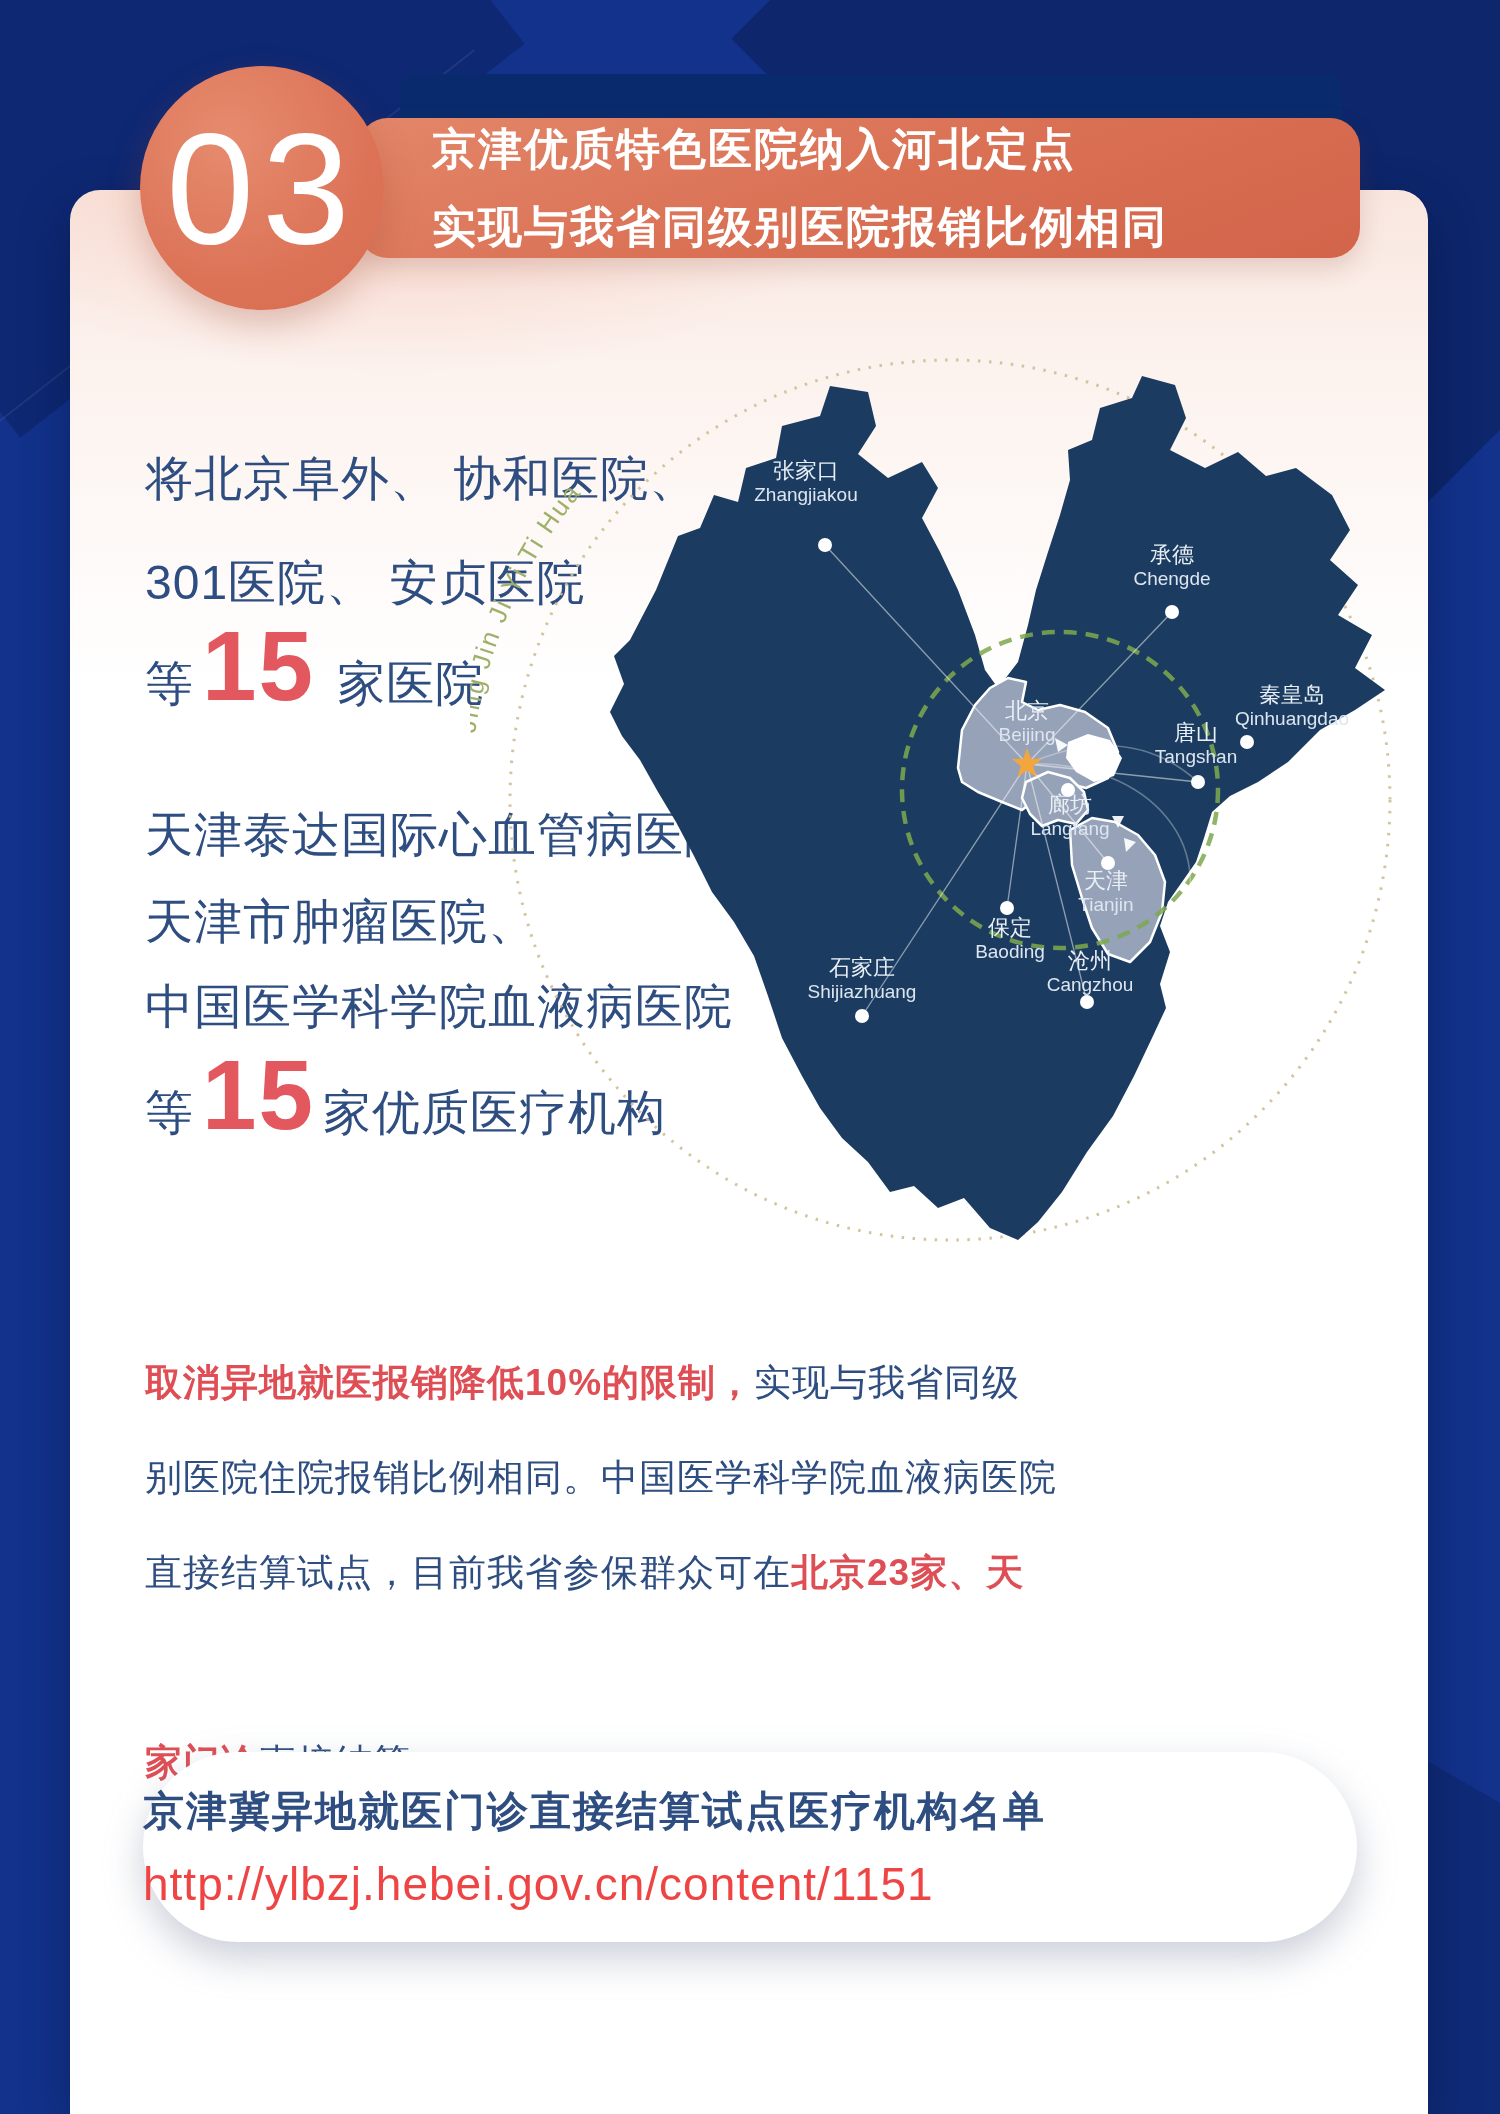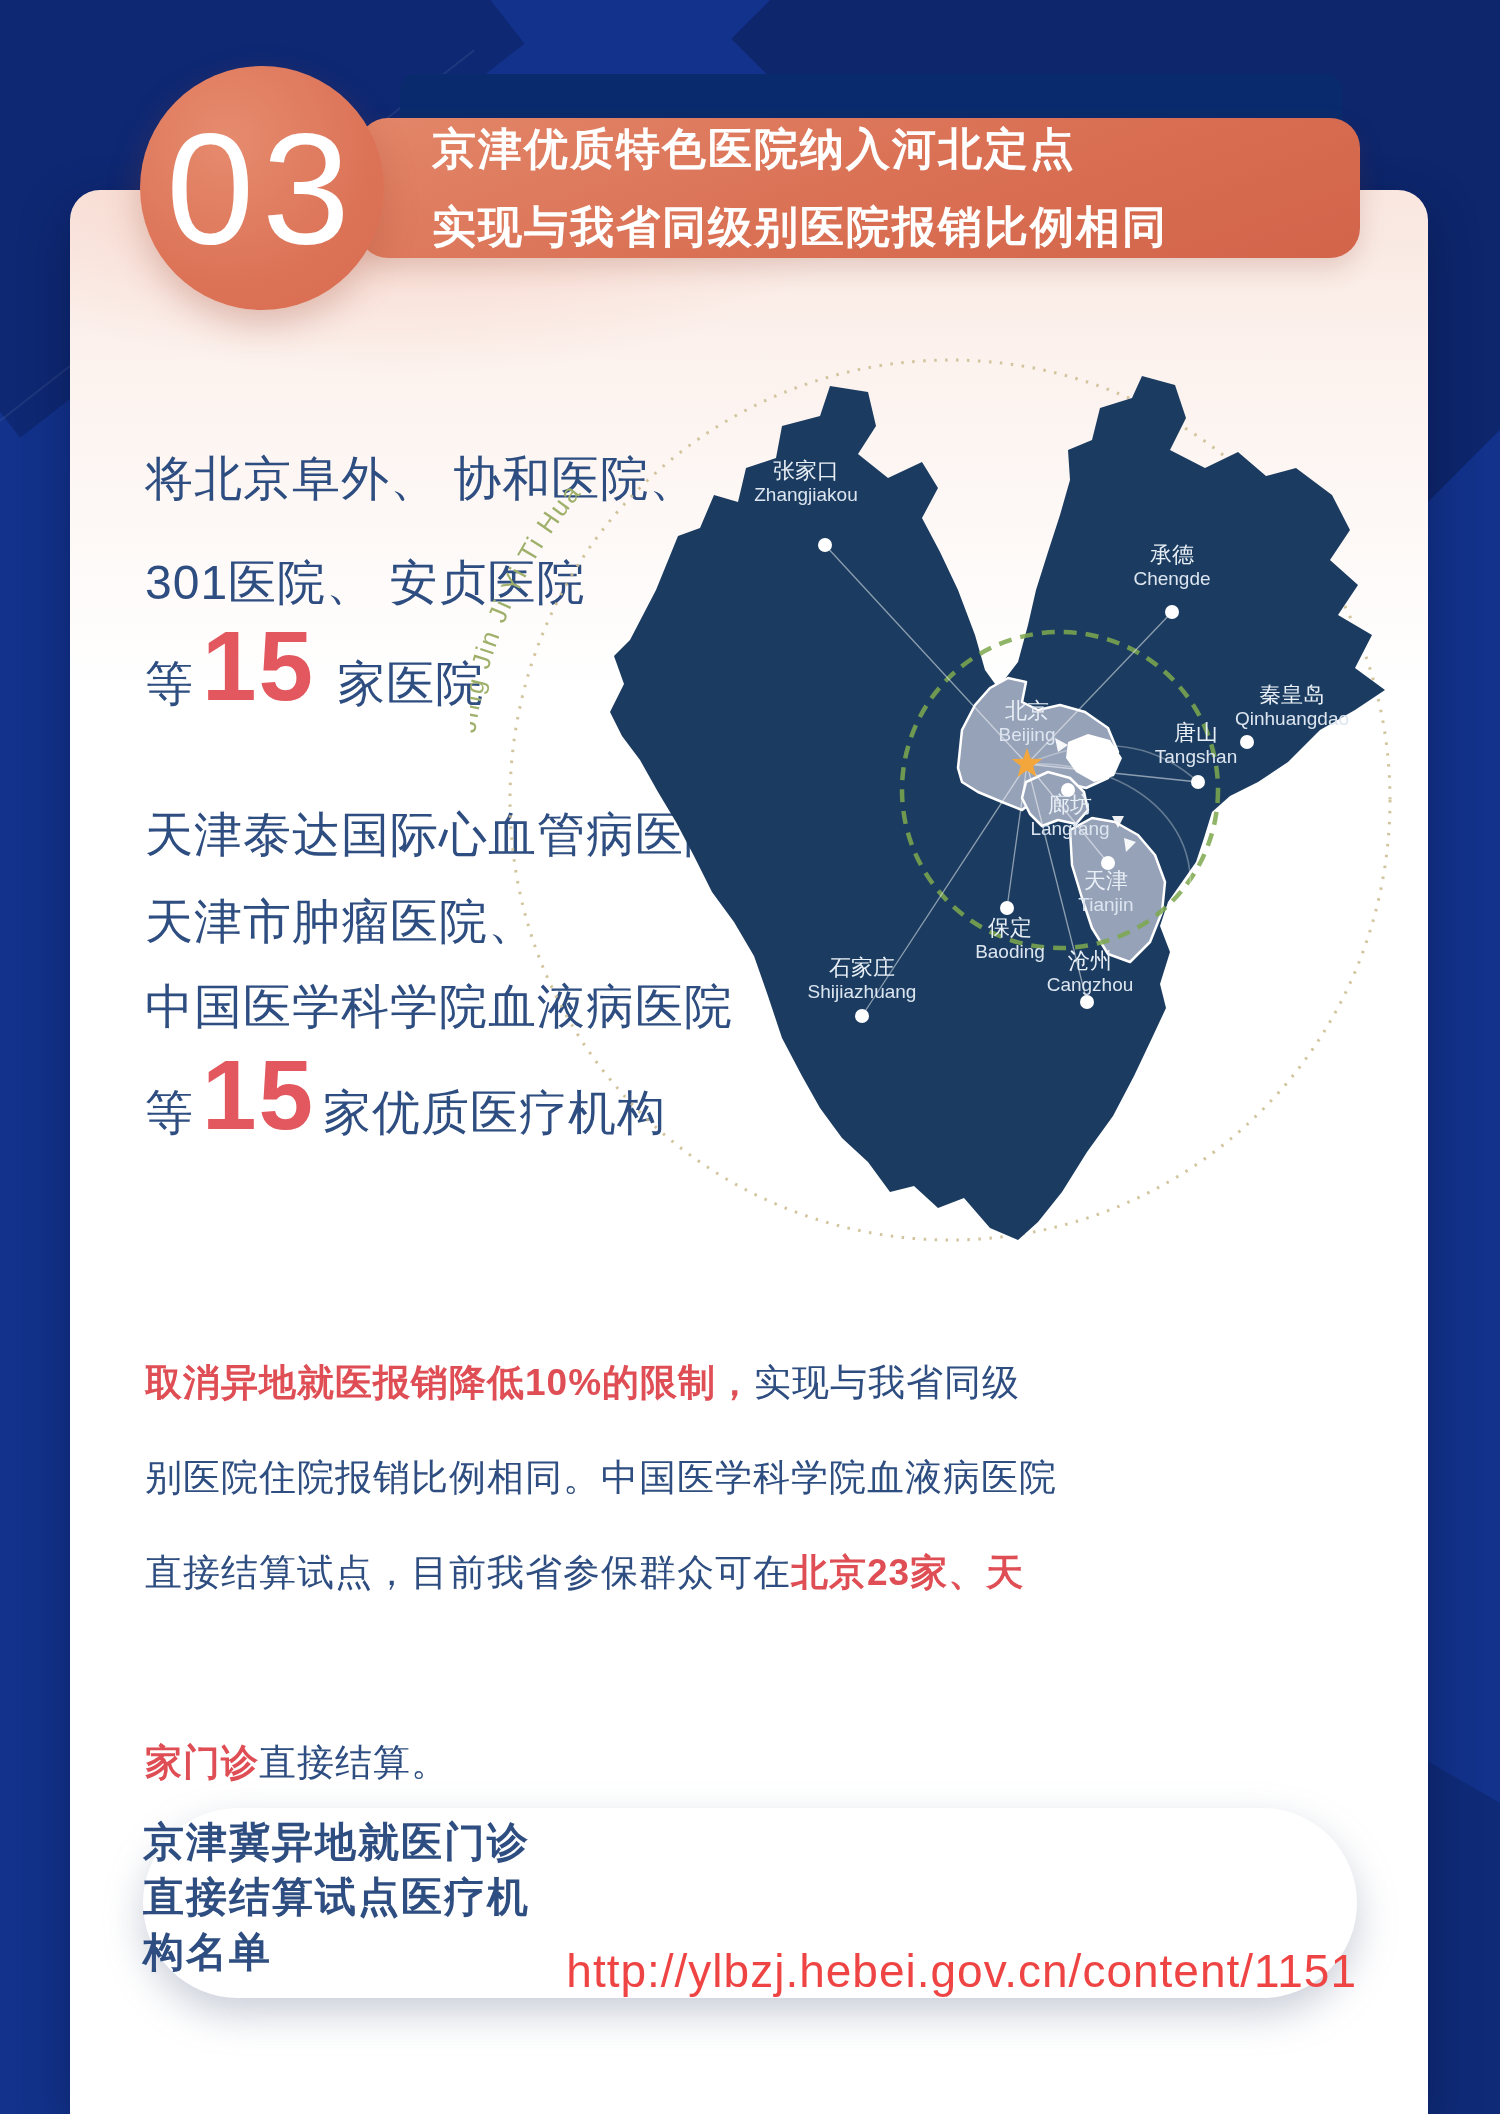--- a/index.html
+++ b/index.html
@@ -59,24 +59,24 @@
   .hline{position:absolute;left:145px;white-space:nowrap;color:#2E4D80;font-size:48px;letter-spacing:1px;z-index:2;}
   .hline .big-num{color:#E2585E;font-weight:700;font-size:98px;line-height:1;letter-spacing:2px;padding:0 8px;}
   .hline.red{color:#DF4E55;font-weight:700;}
 
   
   .pline{position:absolute;left:145px;white-space:nowrap;font-size:37px;color:#2E4D80;letter-spacing:1px;z-index:2;}
   .pline b{color:#DF4E55;font-weight:700;}
 
   
   .pill{
-    position:absolute;left:143px;top:1808px;width:1214px;height:190px;z-index:5;
+    position:absolute;left:143px;top:1752px;width:1214px;height:190px;z-index:5;
     background:#FFFFFF;border-radius:95px;
     box-shadow:0 16px 38px rgba(125,135,160,.40);
-    display:flex;flex-direction:row;align-items:flex-end;justify-content:center;
+    display:flex;flex-direction:column;align-items:flex-start;justify-content:center;
   }
   .pill .pt{color:#2E4D80;font-size:41px;font-weight:700;letter-spacing:2px;margin-bottom:18px;}
   .pill .pu{color:#ef4444;font-size:46px;letter-spacing:1px;}
 
   
   #map-svg{position:absolute;left:470px;top:290px;z-index:2;}
   .hebei{fill:#1B3C60;}
   .metro{fill:#96A2B8;stroke:#FFFFFF;stroke-width:2.5;stroke-linejoin:round;}
   .inlet{fill:#FFFFFF;}
   .ring-outer{fill:none;stroke:#CDBF94;stroke-width:3;stroke-dasharray:2.5 8.5;opacity:.9;}

